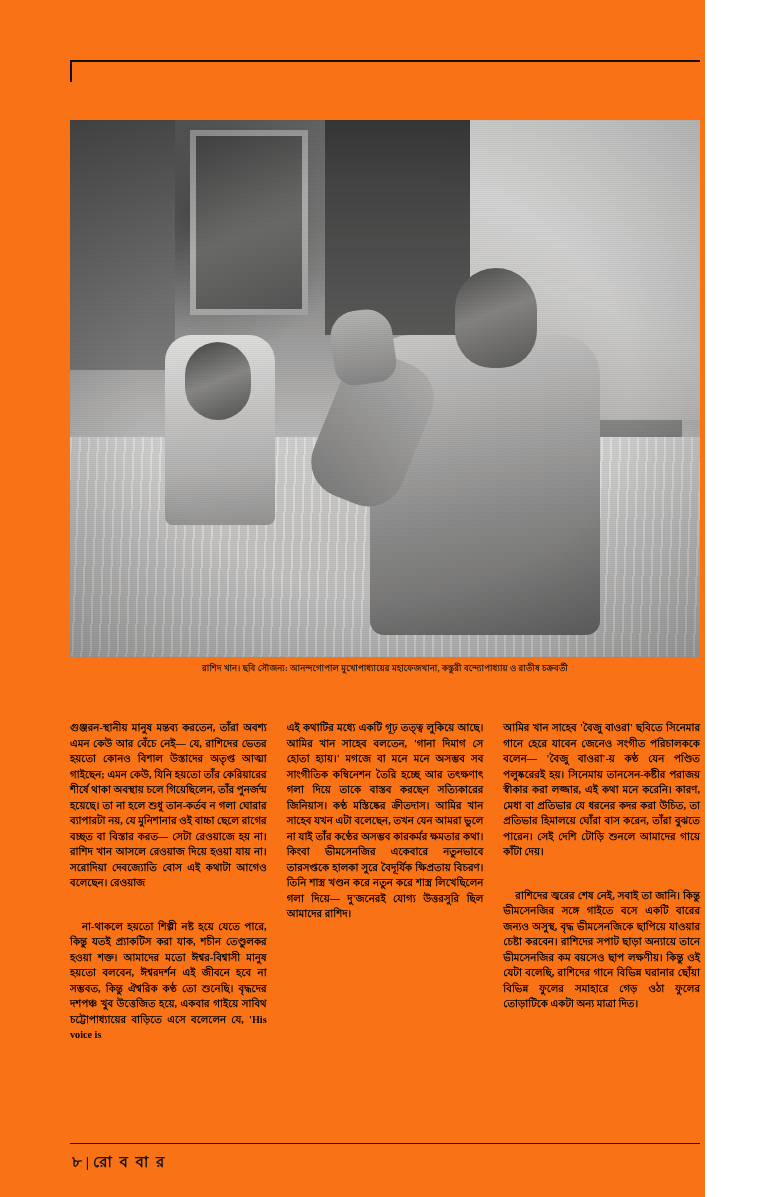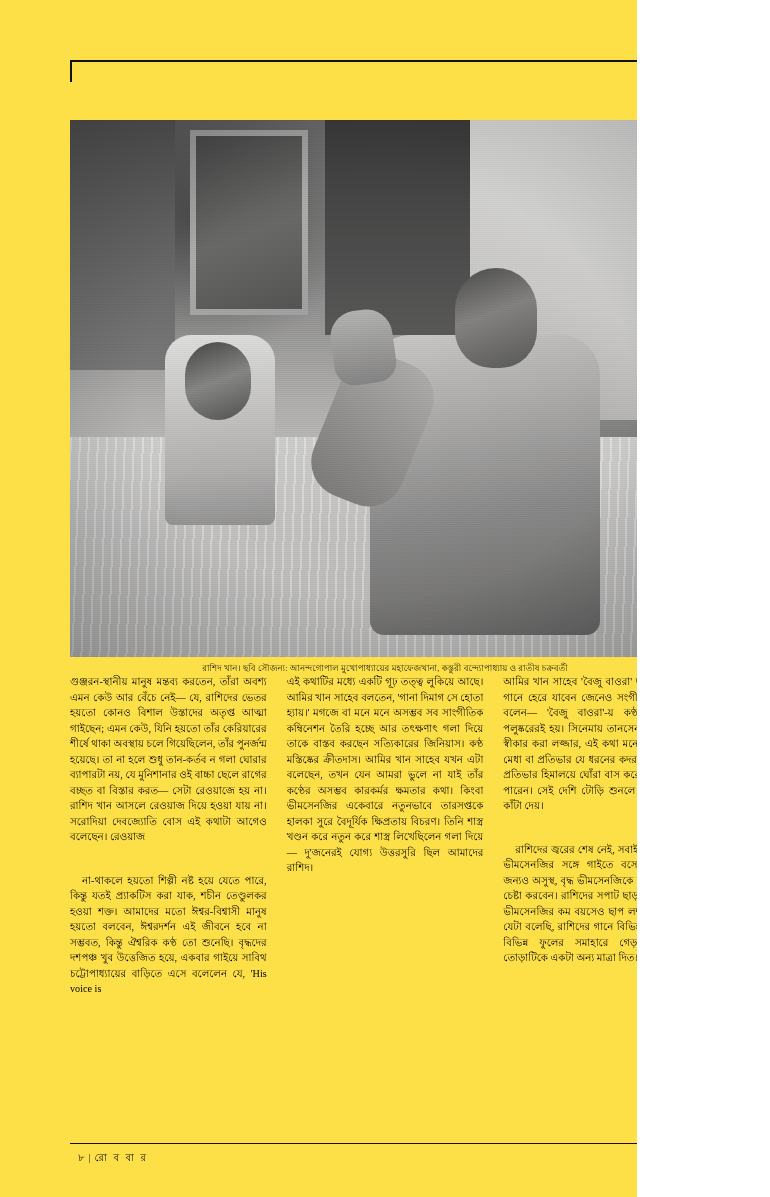--- a/index.html
+++ b/index.html
@@ -5,24 +5,25 @@
   html, body {
     margin: 0;
     padding: 0;
     background: #ffffff;
   }
   body {
     font-family: "Liberation Serif", serif;
   }
   .page {
     position: relative;
-    width: 637px;
+    width: 705px;
     height: 1197px;
-    background: #fde047;
+    background: #f97316;
     overflow: hidden;
+    font-weight: bold;
   }
   
   .top-rule {
     position: absolute;
     top: 60px;
     left: 70px;
     width: 630px;
     height: 2px;
     background: #111;
   }
@@ -181,21 +182,21 @@
     left: 70px;
     width: 630px;
     text-align: center;
     font-size: 8.6px;
     color: #1a1a1a;
     letter-spacing: 0.1px;
     font-family: "Liberation Serif", serif;
   }
   .columns {
     position: absolute;
-    top: 674px;
+    top: 720px;
     left: 70px;
     width: 630px;
     height: 432px;
     display: flex;
     gap: 20px;
   }
   .col {
     width: 198px;
     font-size: 10.2px;
     line-height: 1.52;
@@ -214,24 +215,24 @@
   .footer-rule {
     position: absolute;
     left: 70px;
     top: 1143px;
     width: 630px;
     height: 1px;
     background: #111;
   }
   .footer {
     position: absolute;
-    left: 78px;
+    left: 72px;
     top: 1150px;
     width: 630px;
-    font-size: 10px;
+    font-size: 15px;
     color: #111;
     letter-spacing: 2px;
   }
   .footer .pg {
     letter-spacing: 0;
     margin-right: 4px;
   }
 </style>
 </head>
 <body>

